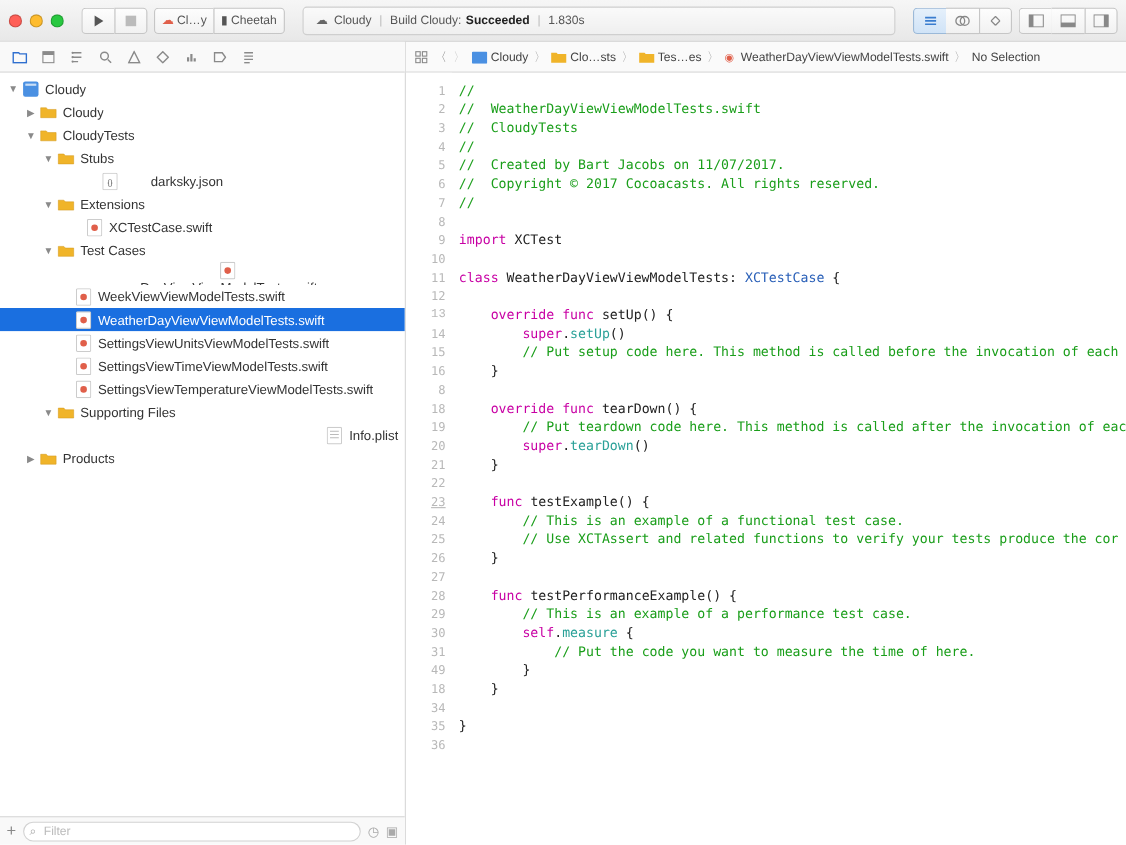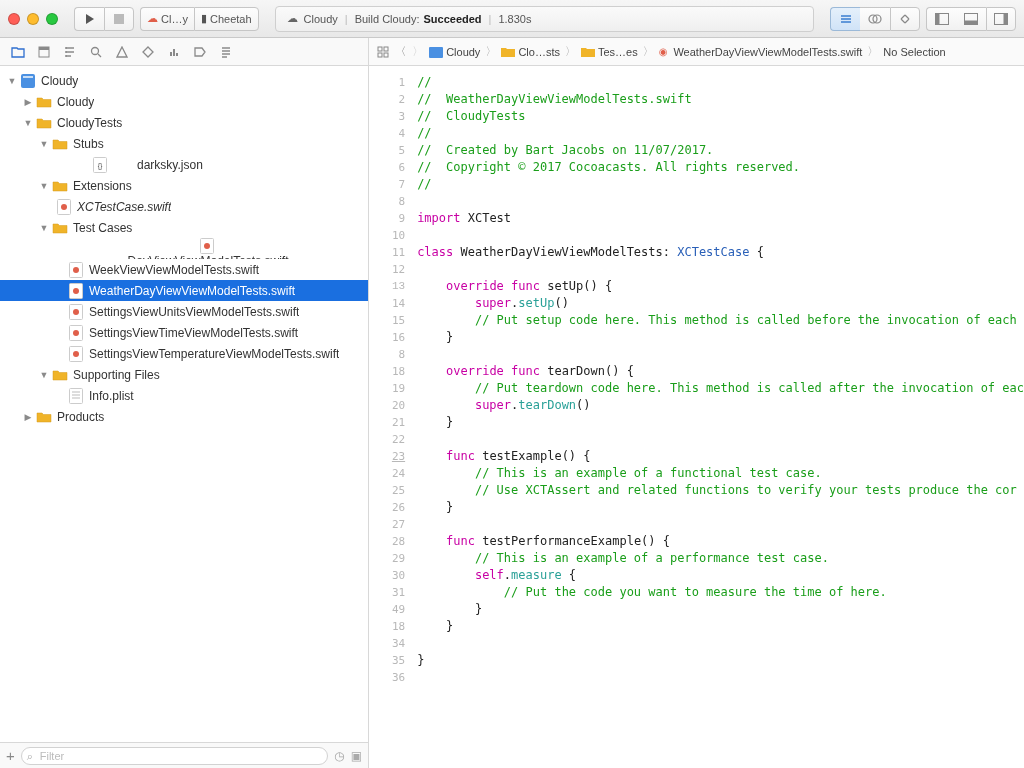--- a/index.html
+++ b/index.html
@@ -246,21 +246,21 @@
         </div>
         <div class="tree-row" style="padding-left: 38px;">
           <span class="disc">▼</span>
           <span class="icon">
             <svg width="16" height="14">
               <path d="M1 3h5l1.5 1.5H15V12H1z" fill="#f0b429" stroke="#d49a1f" stroke-width="0.5"></path>
             </svg>
           </span>
           <span class="label">Extensions</span>
         </div>
-        <div class="tree-row" style="padding-left: 42px; font-style: italic;">
+        <div class="tree-row" style="padding-left: 64px;">
           <span class="disc"></span>
           <span class="icon">
             <svg width="14" height="16">
               <rect x="0.5" y="0.5" width="13" height="15" rx="1" fill="#fff" stroke="#ccc"></rect>
               <circle cx="7" cy="8" r="3" fill="#e05f4a"></circle>
             </svg>
           </span>
           <span class="label">XCTestCase.swift</span>
         </div>
         <div class="tree-row" style="padding-left: 38px;">
@@ -334,21 +334,21 @@
         </div>
         <div class="tree-row" style="padding-left: 38px;">
           <span class="disc">▼</span>
           <span class="icon">
             <svg width="16" height="14">
               <path d="M1 3h5l1.5 1.5H15V12H1z" fill="#f0b429" stroke="#d49a1f" stroke-width="0.5"></path>
             </svg>
           </span>
           <span class="label">Supporting Files</span>
         </div>
-        <div class="tree-row" style="padding-left: 54px;">
+        <div class="tree-row" style="padding-left: 54px; justify-content: flex-end;">
           <span class="disc"></span>
           <span class="icon">
             <svg width="14" height="16">
               <rect x="0.5" y="0.5" width="13" height="15" rx="1" fill="#fff" stroke="#ccc"></rect>
               <path d="M3 4h8M3 7h8M3 10h8" stroke="#bbb"></path>
             </svg>
           </span>
           <span class="label">Info.plist</span>
         </div>
         <div class="tree-row" style="padding-left: 22px;">

